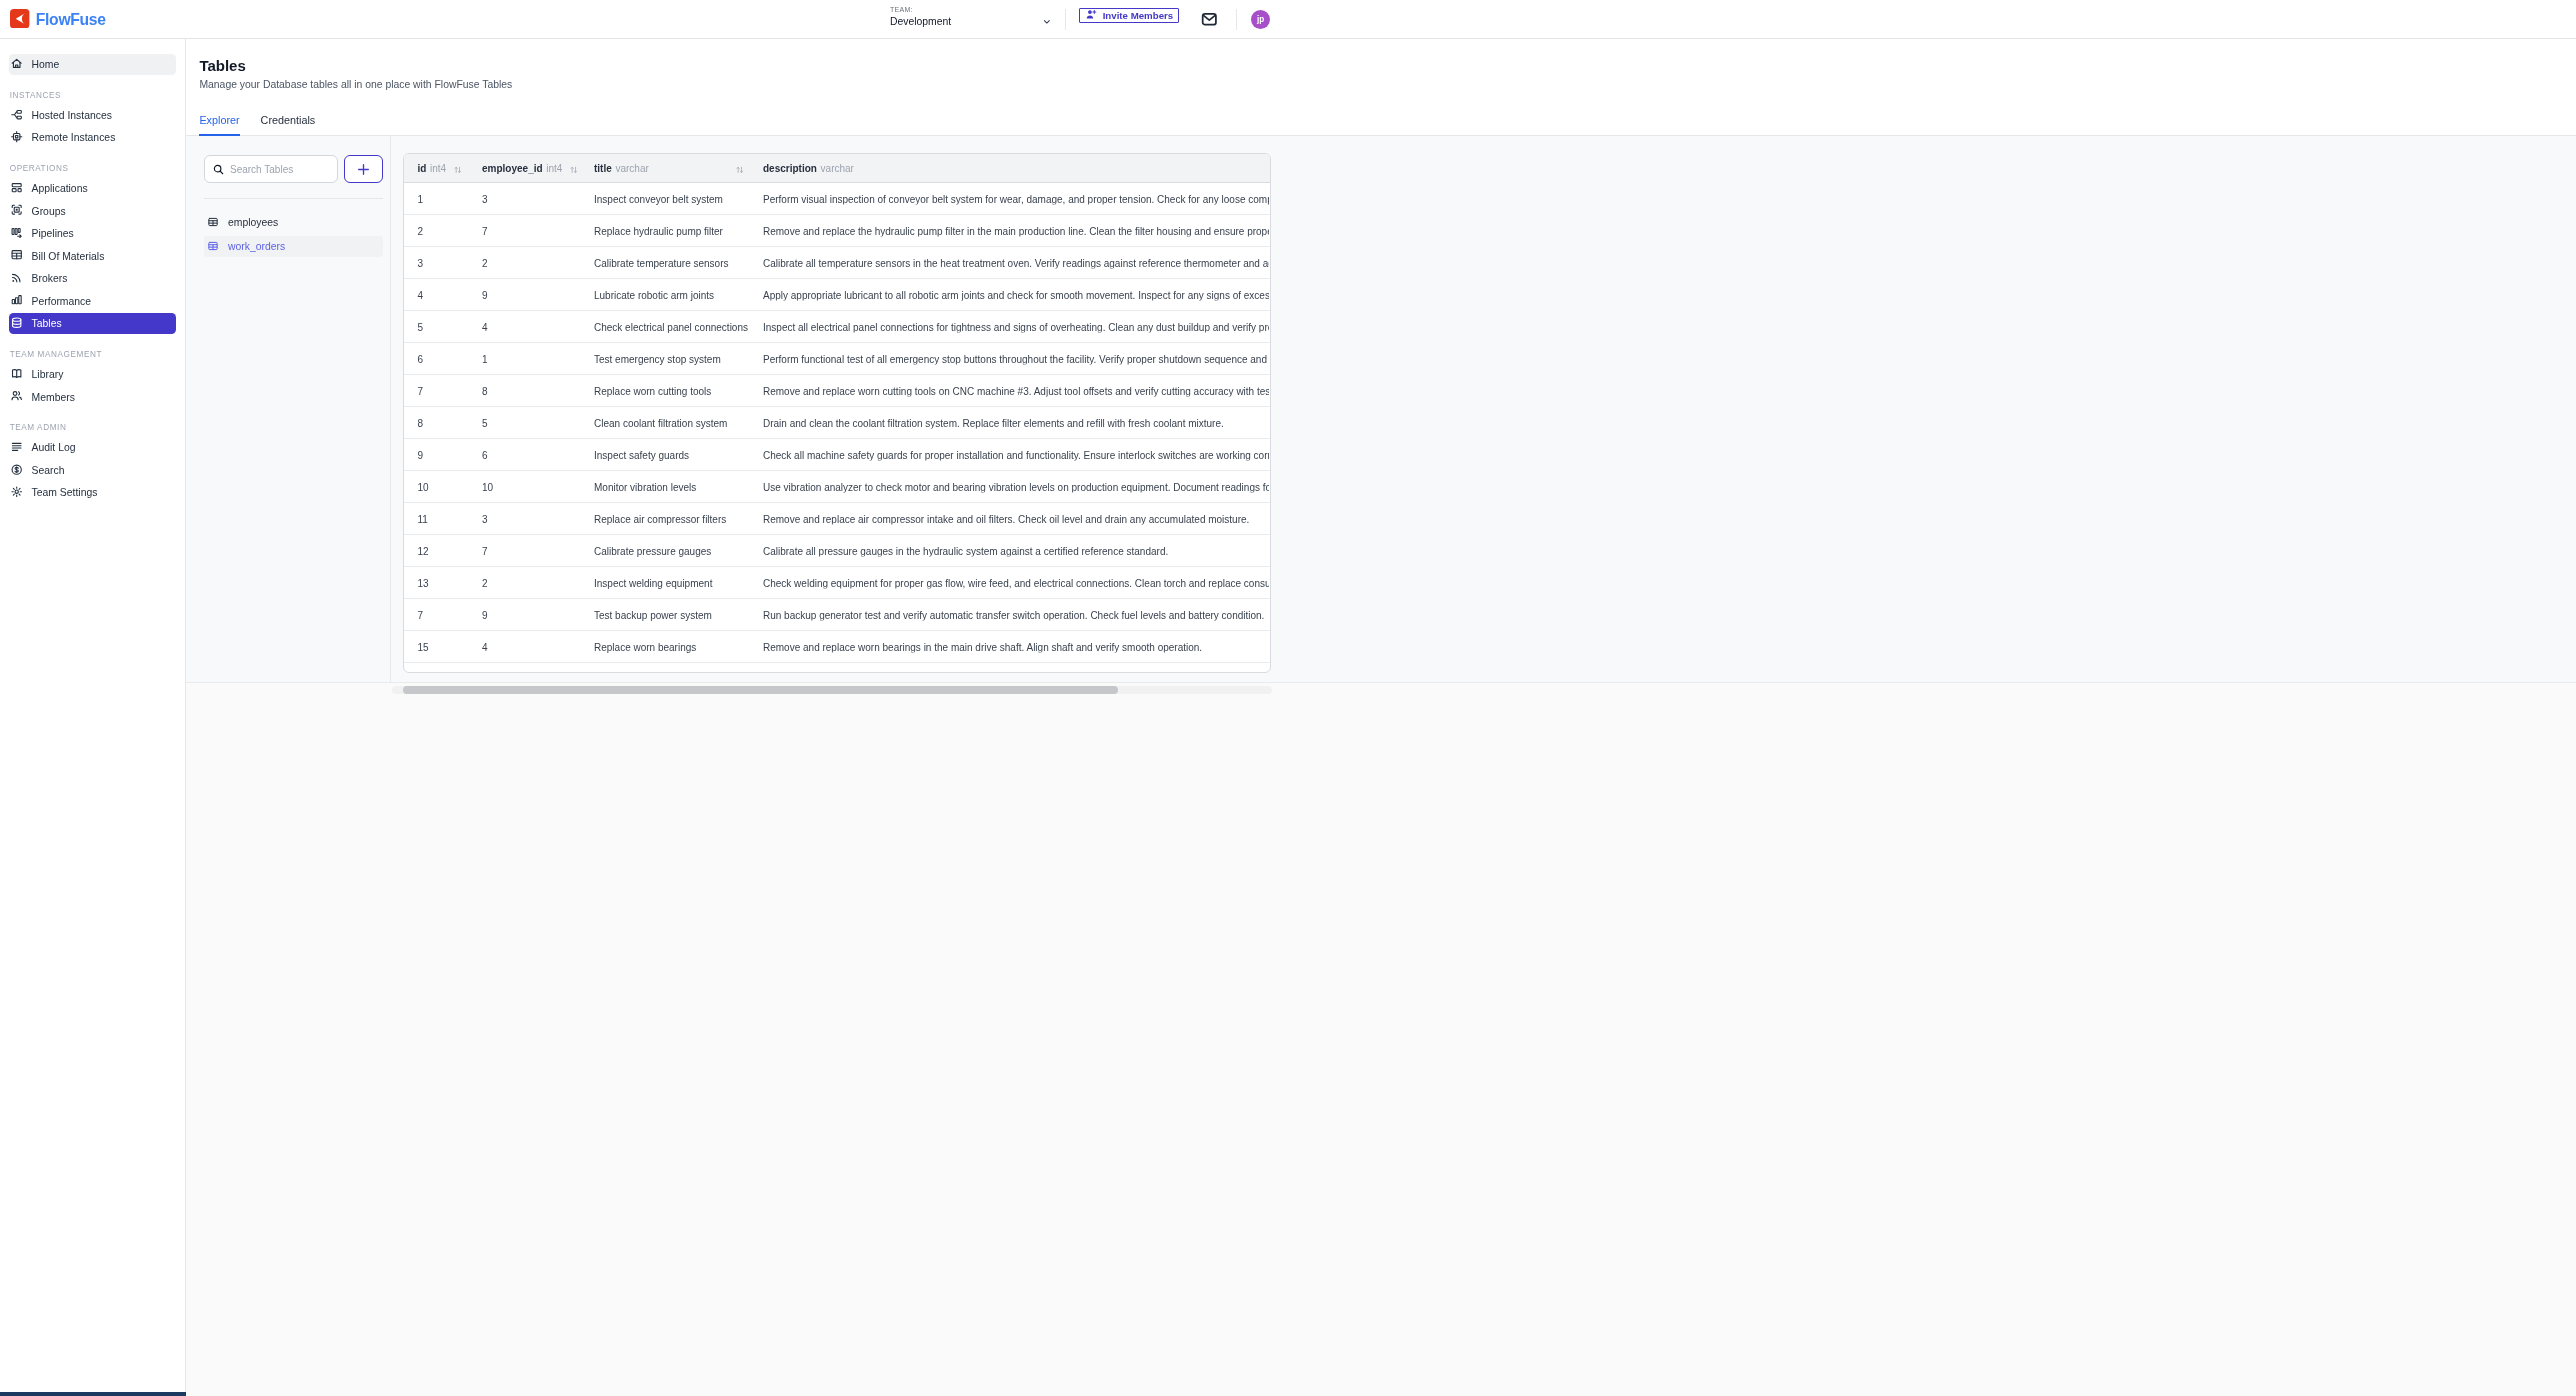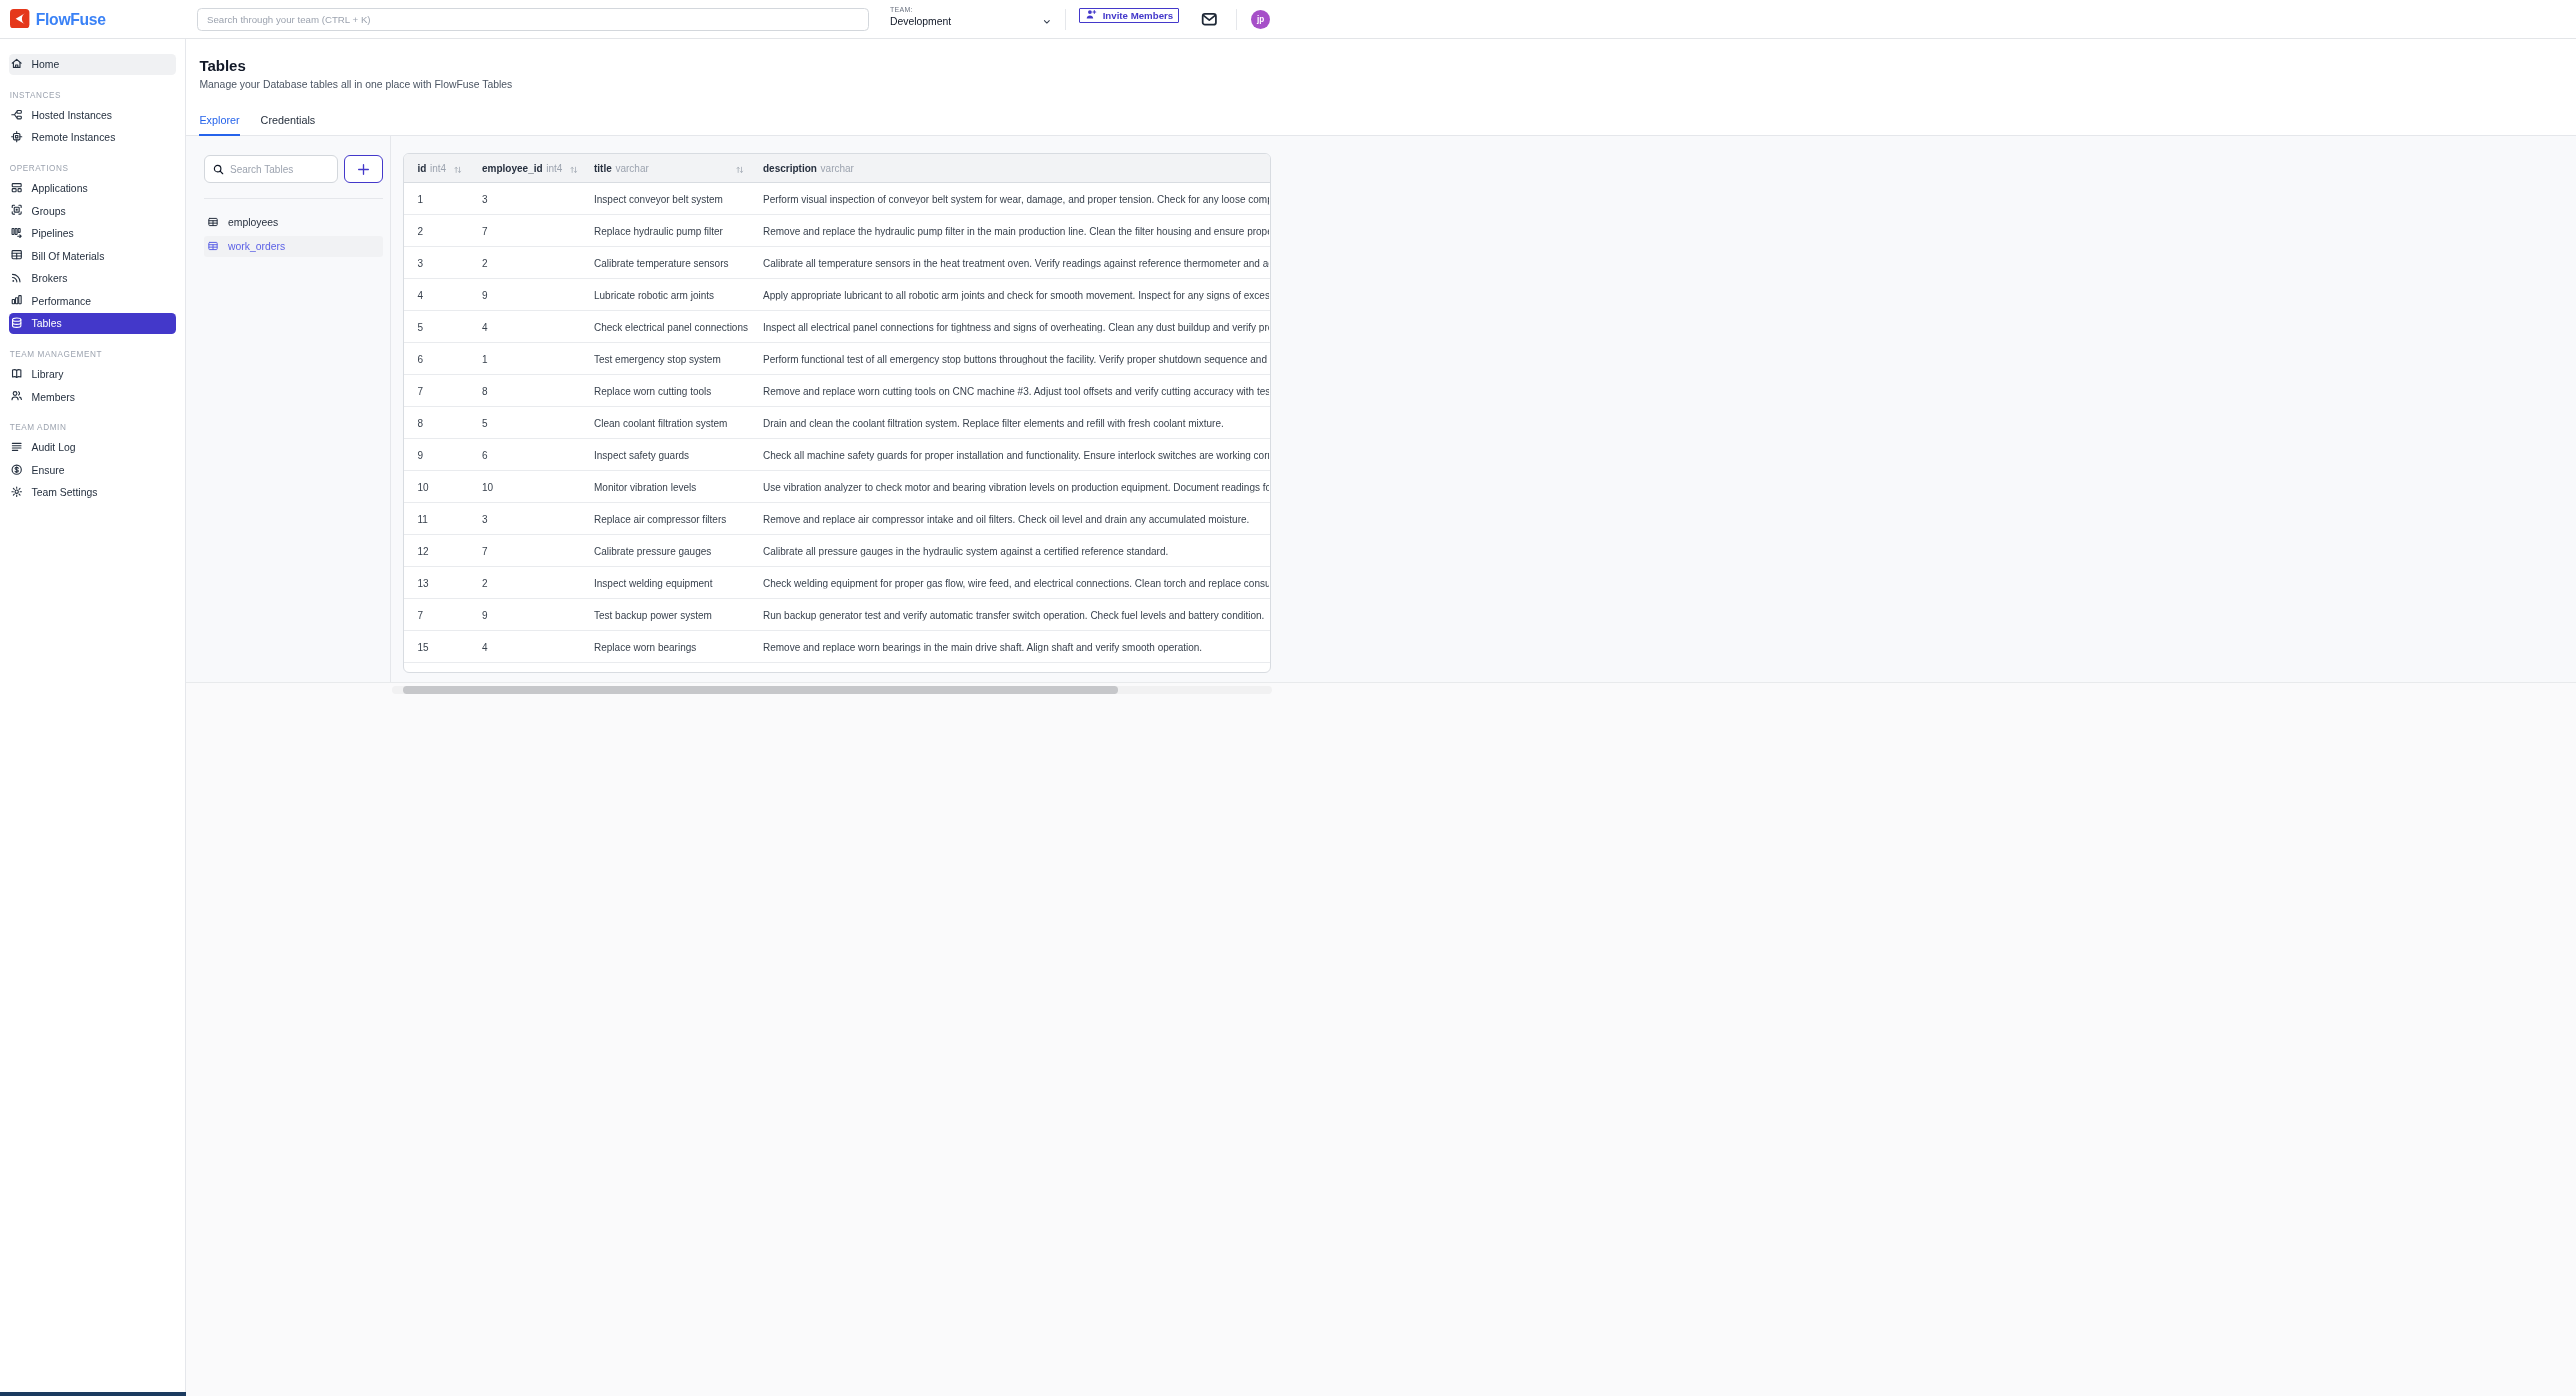--- a/index.html
+++ b/index.html
@@ -102,21 +102,20 @@
 <div class="header">
   <div class="logo">
     <span>
       <svg width="19.4" height="19.4" viewBox="0 0 26 26">
           <rect width="26" height="26" rx="5" fill="#E5381B"></rect>
           <path d="M20.2 5.6C14.6 8.5 14.6 17.5 20.2 20.4L7.6 13z" fill="#fff"></path>
         </svg>
     </span>
     <span class="logo-text">FlowFuse</span>
   </div>
-  <input class="global-search" type="text" placeholder="Search through your team (CTRL + K)" style="">
   <div class="team-block">
     <div class="team-label">TEAM:</div>
     <div class="team-name">Development</div>
   </div>
   <span class="chevron">
     <svg width="9.7" height="9.7" viewBox="0 0 18 18" fill="none" stroke="currentColor" stroke-width="2" stroke-linecap="round" stroke-linejoin="round">
         <path d="m4.5 6.8 4.5 4.4 4.5-4.4"></path>
       </svg>
   </span>
   <div class="hdr-divider" style="left:1065px"></div>
@@ -244,21 +243,21 @@
         <span><svg width="13.4" height="13.4" viewBox="0 0 18 18" fill="none" stroke="currentColor" stroke-width="1.5" stroke-linecap="round" stroke-linejoin="round">
             <path d="M3.2 4.6h11.6M3.2 7.7h11.6M3.2 10.8h11.6M3.2 13.9h7.2"></path>
           </svg></span>
         <span>Audit Log</span>
       </div>
       <div class="side-item">
         <span><svg width="13.4" height="13.4" viewBox="0 0 18 18" fill="none" stroke="currentColor" stroke-width="1.5" stroke-linecap="round" stroke-linejoin="round">
             <circle cx="9" cy="9" r="6.2"></circle>
             <path d="M9 5.2v7.6M11.2 6.9c-.4-.8-1.2-1.2-2.2-1.2-1.2 0-2.2.7-2.2 1.6s.9 1.4 2.2 1.7c1.3.3 2.2.8 2.2 1.7s-1 1.6-2.2 1.6c-1 0-1.8-.4-2.2-1.2"></path>
           </svg></span>
-        <span>Ensure</span>
+        <span>Search</span>
       </div>
       <div class="side-item">
         <span><svg width="13.4" height="13.4" viewBox="0 0 18 18" fill="none" stroke="currentColor" stroke-width="1.5" stroke-linecap="round" stroke-linejoin="round">
             <circle cx="9" cy="9" r="2.2"></circle>
             <path d="M9 2.6v1.8M9 13.6v1.8M2.6 9h1.8M13.6 9h1.8M4.5 4.5l1.3 1.3M12.2 12.2l1.3 1.3M13.5 4.5l-1.3 1.3M5.8 12.2l-1.3 1.3"></path>
           </svg></span>
         <span>Team Settings</span>
       </div>
     </div>
   <div class="sidebar-bottom-bar"></div>

